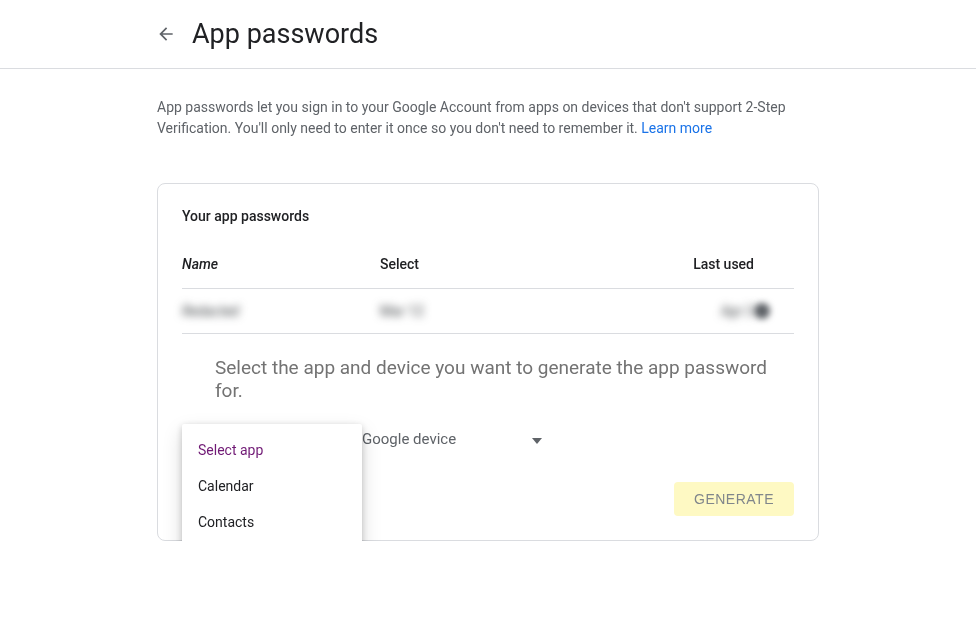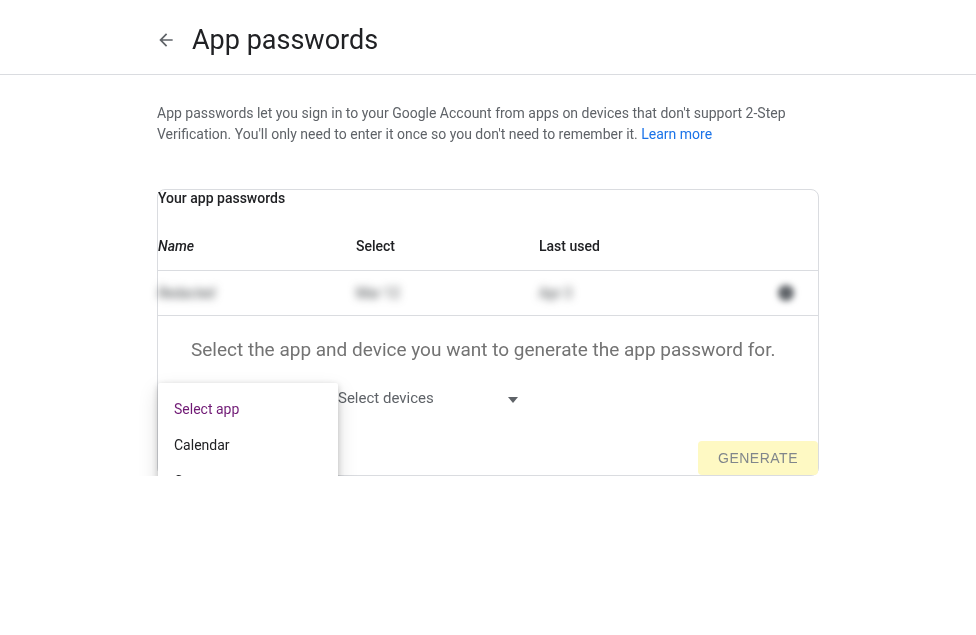--- a/index.html
+++ b/index.html
@@ -9,21 +9,21 @@
     }
     body {
       font-family: Roboto, Arial, sans-serif;
       color: #202124;
       background: #fff;
       font-size: 14px;
     }
     .container {
       max-width: 976px;
       margin: 0 auto;
-      padding-top: 24px;
+      padding-top: 18px;
     }
     .header-row {
       display: flex;
       align-items: center;
       padding-left: 154px;
       padding-bottom: 18px;
       gap: 14px;
     }
     .back-icon {
       cursor: pointer;
@@ -58,38 +58,39 @@
       margin-bottom: 44px;
     }
     .learn-more {
       color: #1a73e8;
       text-decoration: none;
       cursor: pointer;
     }
     .card {
       border: 1px solid #dadce0;
       border-radius: 8px;
+      padding: 24px;
       position: relative;
     }
     .section-title {
       font-size: 14px;
       font-weight: 500;
       color: #202124;
       margin-bottom: 32px;
     }
     .table-head {
       display: flex;
       font-size: 14px;
       font-weight: 500;
       color: #202124;
       padding-bottom: 16px;
     }
     .col-name { width: 198px; font-style: italic; }
     .col-created { width: 183px; }
-    .col-lastused { flex: 1; }
+    .col-lastused { flex: 1; text-align: right; }
     .col-action { width: 40px; }
     .row-divider {
       border-bottom: 1px solid #dadce0;
     }
     .data-row {
       display: flex;
       align-items: center;
       padding: 14px 0;
     }
     .blur-text {
@@ -230,21 +231,21 @@
         <div class="dropdown-item">Calendar</div>
         <div class="dropdown-item">Contacts</div>
         <div class="dropdown-item">YouTube</div>
         <div class="dropdown-item selected">
           <span>Other </span><span class="italic">(Custom name)</span>
         </div>
       </div>
 
       <div class="select-device-wrap">
         <div class="select-box">
-          <span>Select devices</span>
+          <span>Google device</span>
           <span class="caret">
             <svg viewBox="0 0 10 6">
                 <path d="M0 0l5 6 5-6z"></path>
               </svg>
           </span>
         </div>
       </div>
     </div>
 
     <div class="generate-row">

